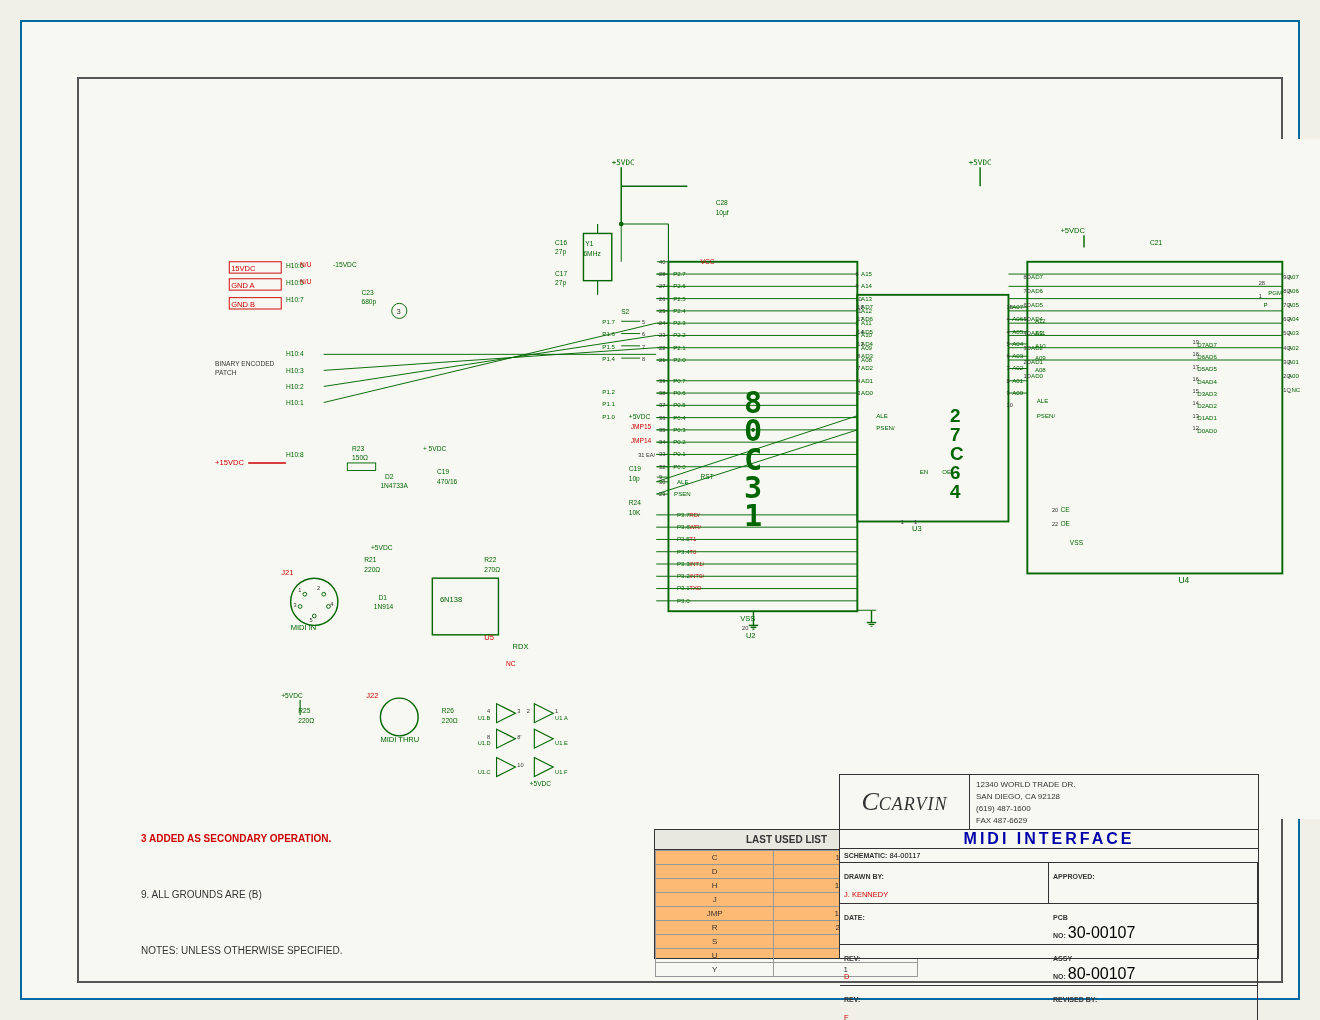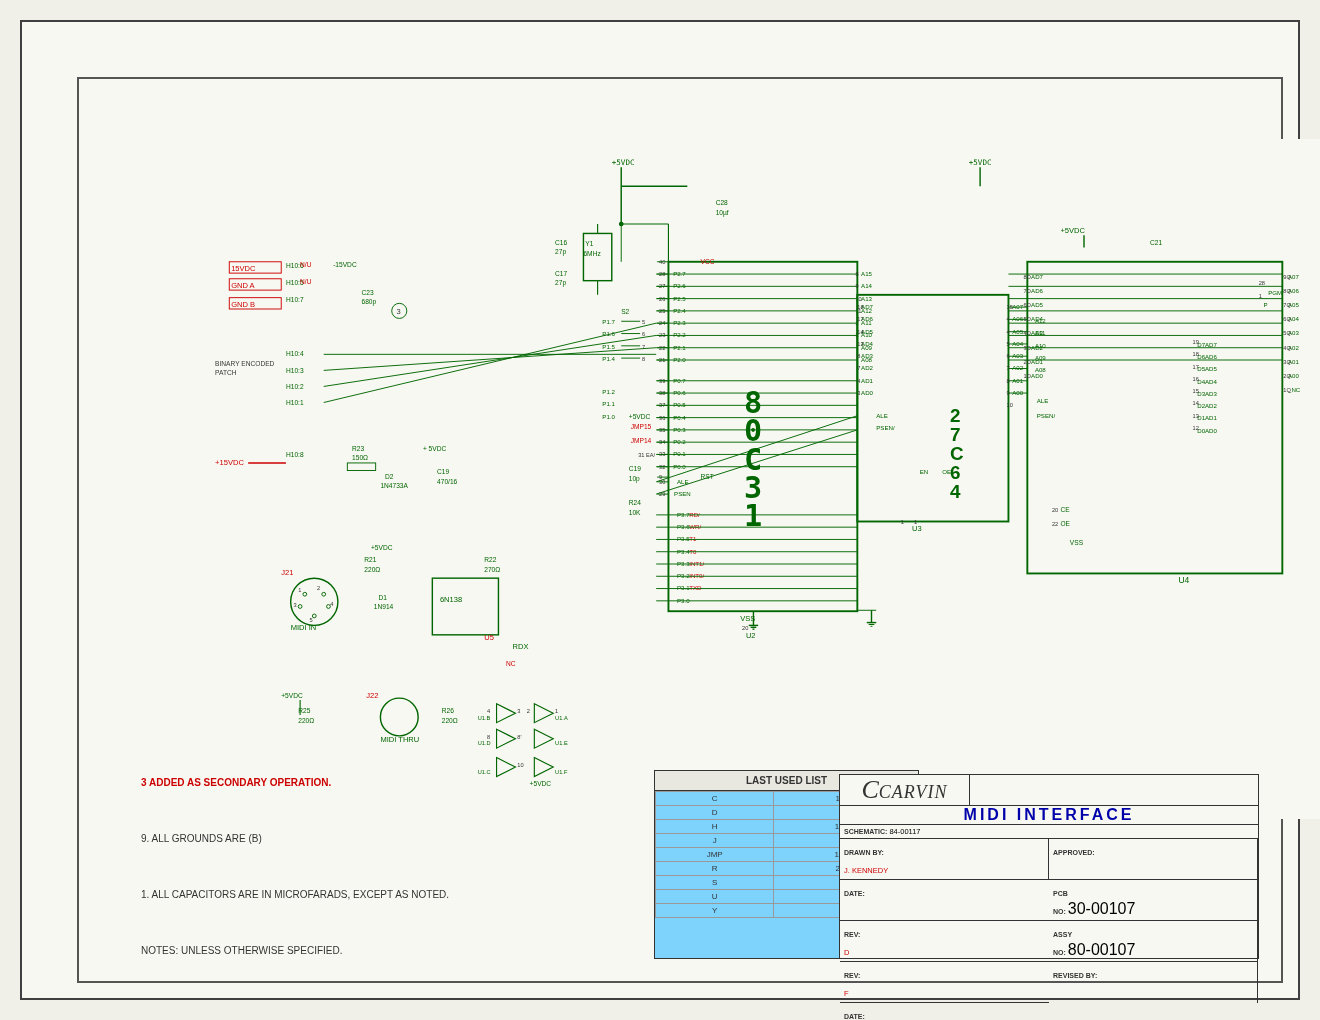--- a/index.html
+++ b/index.html
@@ -16,21 +16,21 @@
       height: 1020px;
       background: #f0f0e8;
       position: relative;
     }
     .outer-border {
       position: absolute;
       top: 20px;
       left: 20px;
       right: 20px;
       bottom: 20px;
-      border: 2px solid #404040;
+      border: 2px solid #0369a1;
       background: #f8f8f2;
     }
     .inner-border {
       position: absolute;
       top: 55px;
       left: 55px;
       right: 15px;
       bottom: 15px;
       border: 2px solid #555;
       background: #f8f8f2;
@@ -111,23 +111,23 @@
       font-size: 7.5px;
       text-align: right;
     }
 
     
     .last-used-panel {
       position: absolute;
       bottom: 22px;
       left: 575px;
       width: 265px;
-      height: 189px;
+      height: 130px;
       border: 1px solid #333;
-      background: #7dd3fc;
+      background: #fdba74;
     }
     .lul-title {
       text-align: center;
       font-weight: bold;
       font-size: 10px;
       color: #333;
       padding: 4px;
       border-bottom: 1px solid #333;
       background: #e8e8e0;
     }
@@ -718,23 +718,20 @@
         <line x1="900" y1="234" x2="1190" y2="234" stroke="#006600" stroke-width="1"></line>
 
       </svg>
 
       <div class="notes-area">
         <div class="note-text">
           <span class="note-red">3  ADDED AS SECONDARY OPERATION.</span>
         </div>
         <div class="note-text">
           <span>9. ALL GROUNDS ARE (B)</span>
-        </div>
-        <div class="note-text">
-          <span>1.  ALL CAPACITORS ARE IN MICROFARADS, EXCEPT AS NOTED.</span>
         </div>
         <div class="note-text">
           <span>NOTES:  UNLESS OTHERWISE SPECIFIED.</span>
         </div>
       </div>
 
       <div class="last-used-panel">
         <div class="lul-title">
           <span>LAST USED LIST</span>
         </div>
@@ -780,20 +777,26 @@
         </table>
       </div>
 
       <div class="info-panel">
         <div class="company-row">
           <div class="company-logo">
             <span style="font-family:Liberation Serif, serif;font-size:18px;font-style:italic;font-weight:normal;">
               <span style="font-size:26px;font-style:italic;">C</span><span style="font-size:18px;letter-spacing:1px;">CARVIN</span>
             </span>
           </div>
+          <div class="company-address">
+            <div>12340 WORLD TRADE DR.</div>
+            <div>SAN DIEGO, CA  92128</div>
+            <div>(619) 487-1600</div>
+            <div>FAX 487-6629</div>
+          </div>
         </div>
         <div class="product-title-row">
           <span class="product-title">MIDI INTERFACE</span>
         </div>
         <div style="padding:2px 4px;font-size:7.5px;border-bottom:1px solid #333;">
           <span class="info-label">SCHEMATIC: </span>
           <span>84-00117</span>
         </div>
         <div style="display:grid;grid-template-columns:1fr 1fr;flex:1;">
           <div style="padding:2px 4px;border-right:1px solid #333;border-bottom:1px solid #333;">

